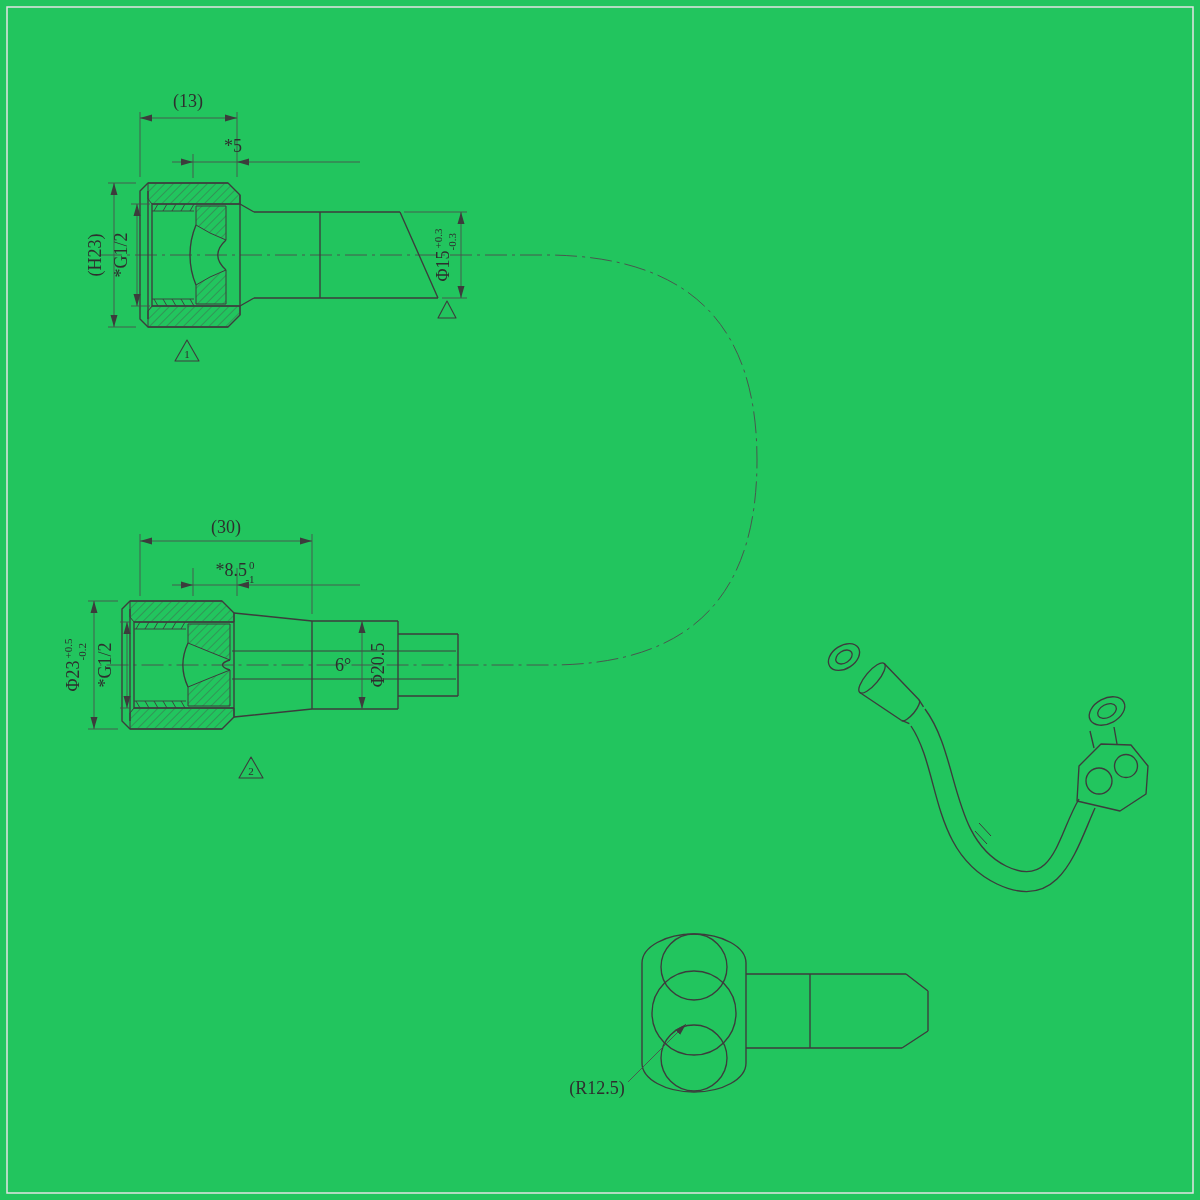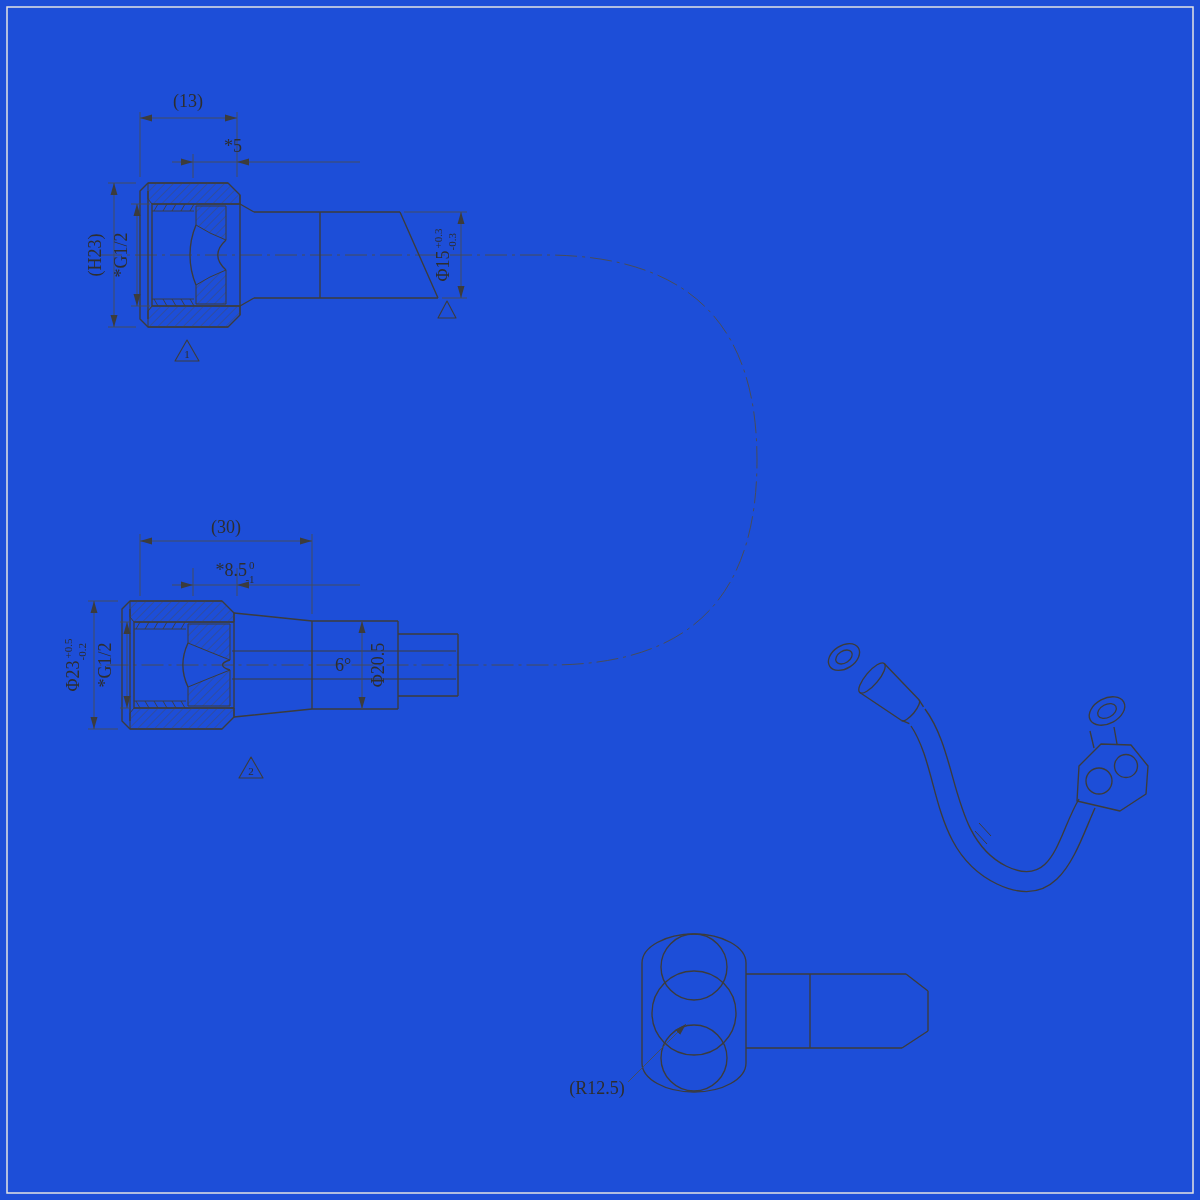--- a/index.html
+++ b/index.html
@@ -1,20 +1,20 @@
 <!DOCTYPE html>
 <html><head>
 <meta charset="utf-8">
 <style>
   html, body { margin: 0; padding: 0; background: #ffffff; }
   .canvas {
     position: relative;
     width: 1200px;
     height: 1200px;
-    background: #1d4ed8;
+    background: #22c55e;
     overflow: hidden;
   }
   svg text {
     font-family: "Liberation Serif", "DejaVu Serif", serif;
     fill: #2e2e2e;
     stroke: none;
   }
   .dim  { font-size: 18px; }
   .tol  { font-size: 11px; }
   .flag { font-size: 11px; }

